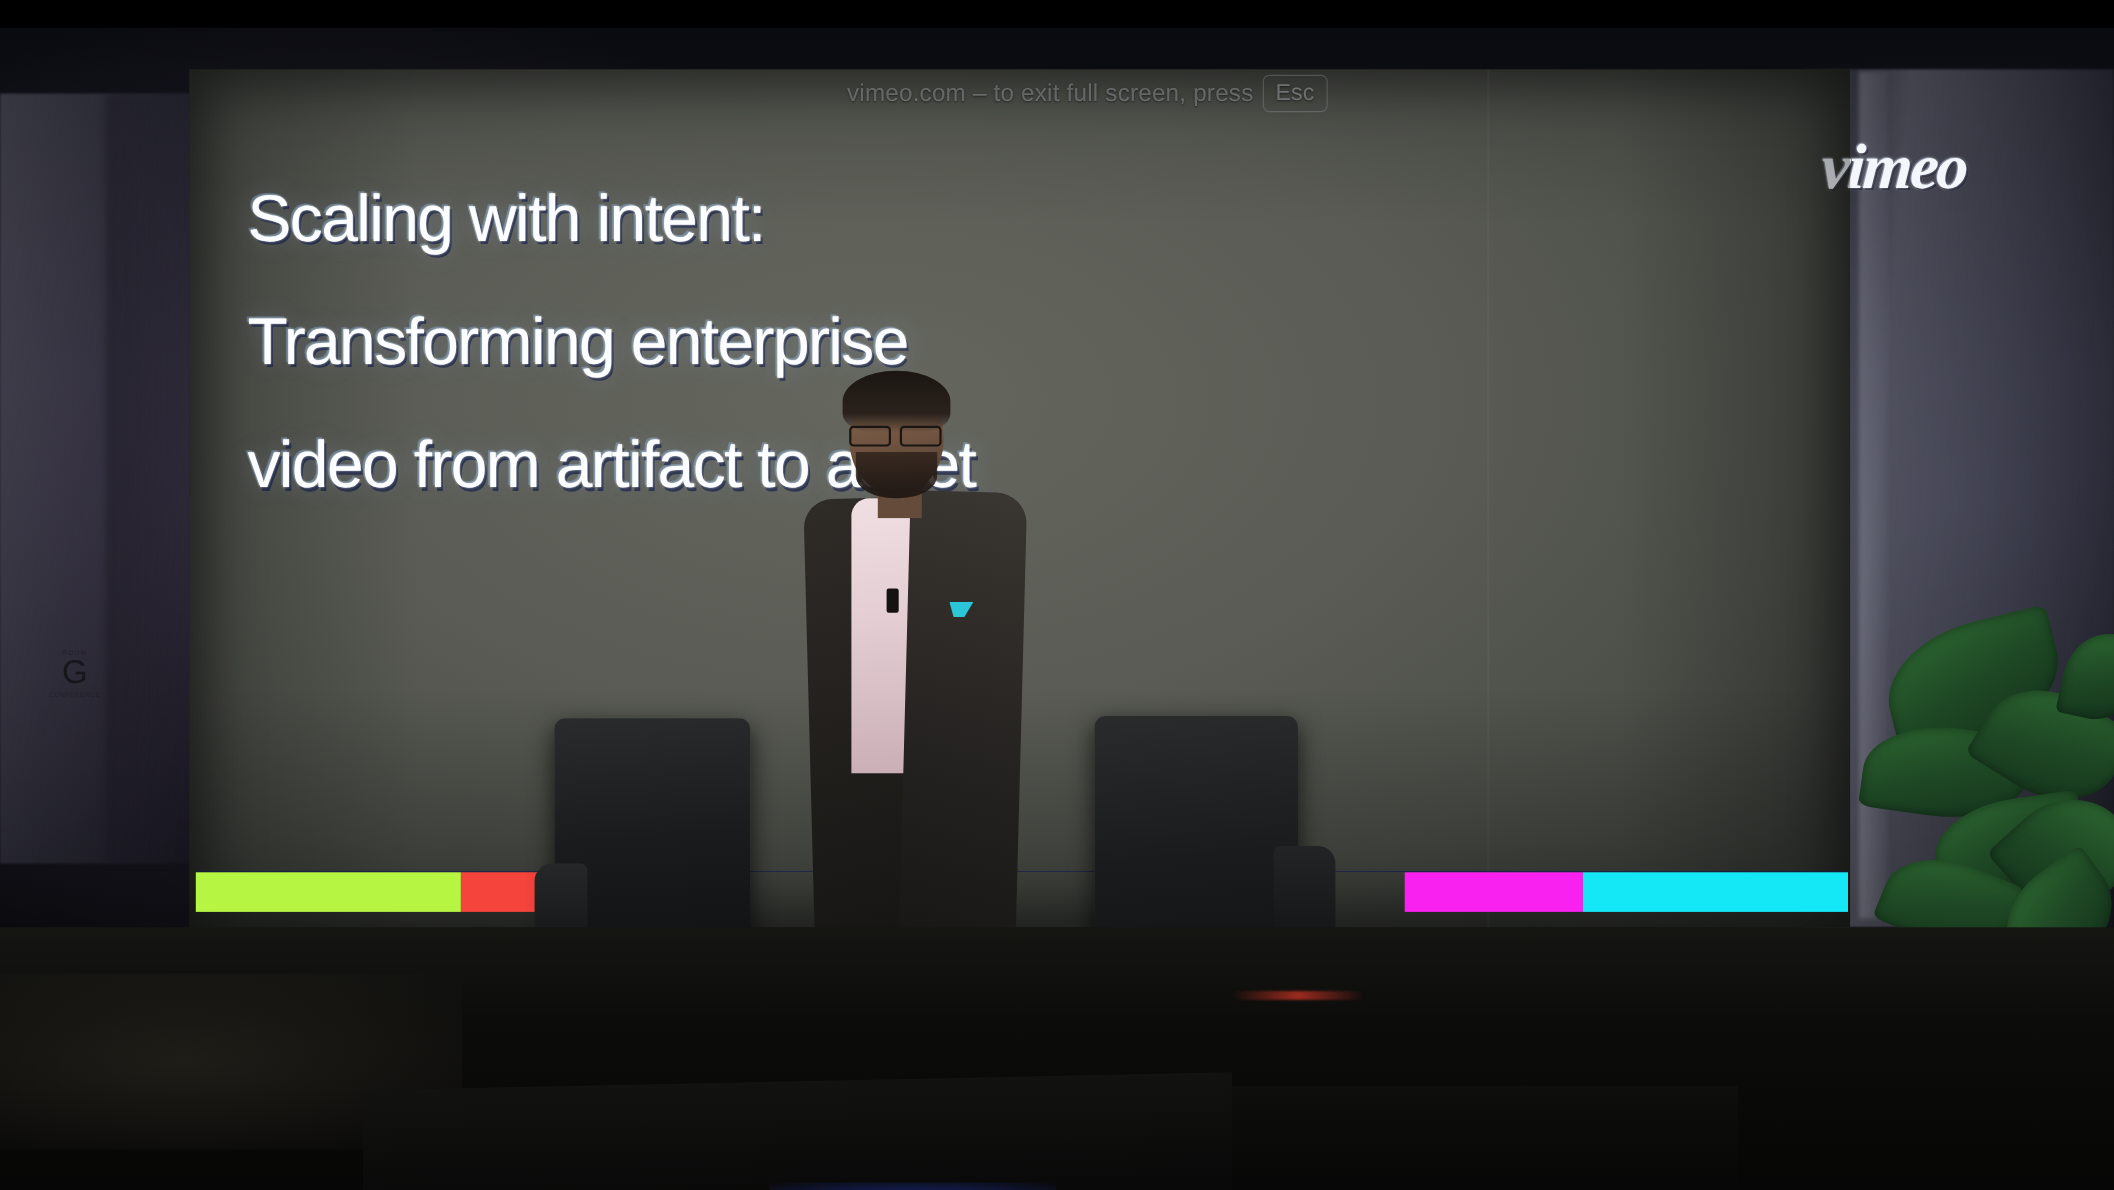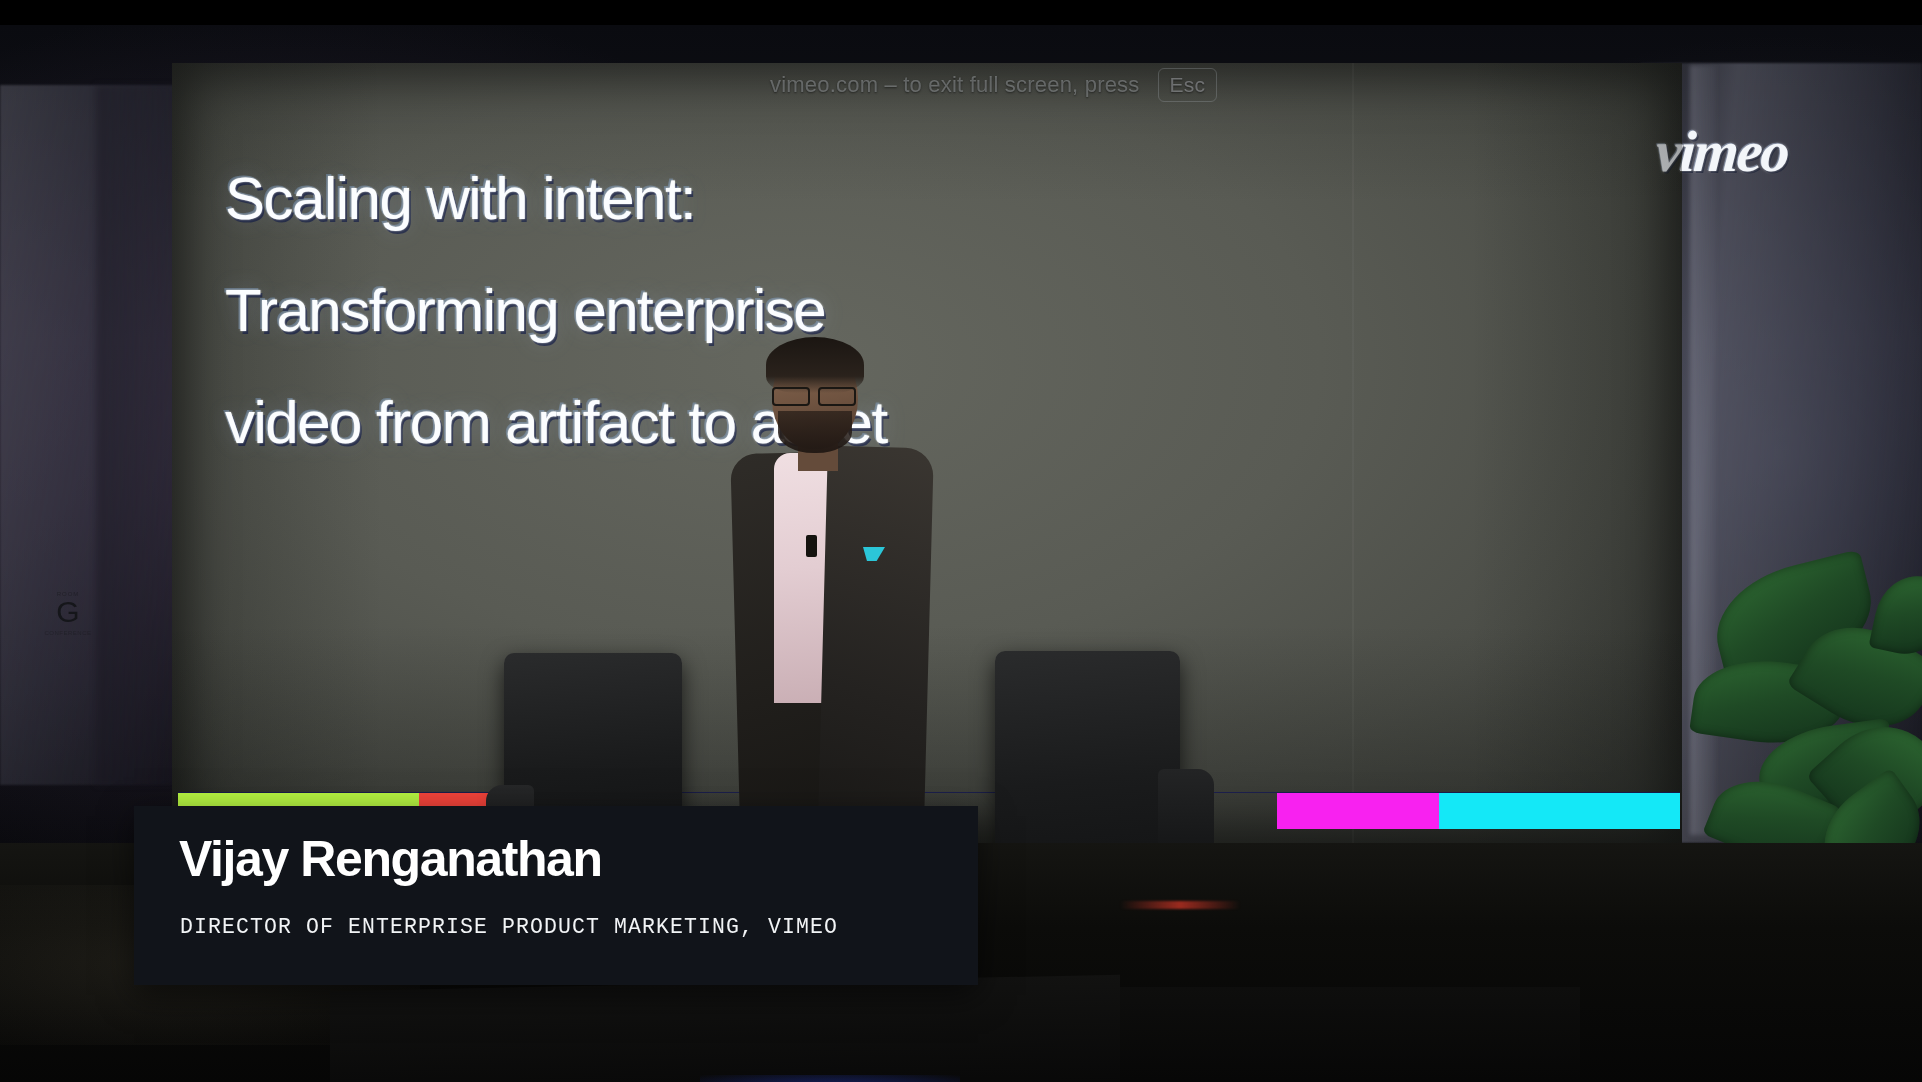--- a/index.html
+++ b/index.html
@@ -327,21 +327,21 @@
     background: linear-gradient(90deg, rgba(150,30,20,0), rgba(190,50,36,0.8), rgba(150,30,20,0));
     filter: blur(1px);
   }
 
   
   .fs-toast {
     position: absolute;
     left: 770px; top: 68px;
     display: flex;
     align-items: center;
-    gap: 18px;
+    gap: 8px;
     color: rgba(188,192,198,0.40);
     font-family: "Liberation Sans", sans-serif;
     font-size: 22px;
     letter-spacing: .2px;
     white-space: nowrap;
     text-shadow: 0 1px 2px rgba(0,0,0,0.5);
   }
   .fs-esc {
     border: 1px solid rgba(170,176,184,0.28);
     border-radius: 6px;
@@ -463,24 +463,20 @@
     </div>
 
     <div class="floor-front"></div>
     <div class="floor-wash-left"></div>
     <div class="red-strip"></div>
     <div class="riser"></div>
     <div class="riser2"></div>
 
     <div class="led-glow"></div>
 
-    <div class="name-card">
-      <div class="speaker-name">Vijay Renganathan</div>
-      <div class="speaker-title">DIRECTOR OF ENTERPRISE PRODUCT MARKETING, VIMEO</div>
-    </div>
 
   </div>
 
   <div class="fs-toast">
     <span>vimeo.com – to exit full screen, press</span>
     <span class="fs-esc">Esc</span>
   </div>
 
   <div class="letterbox-top"></div>
 

